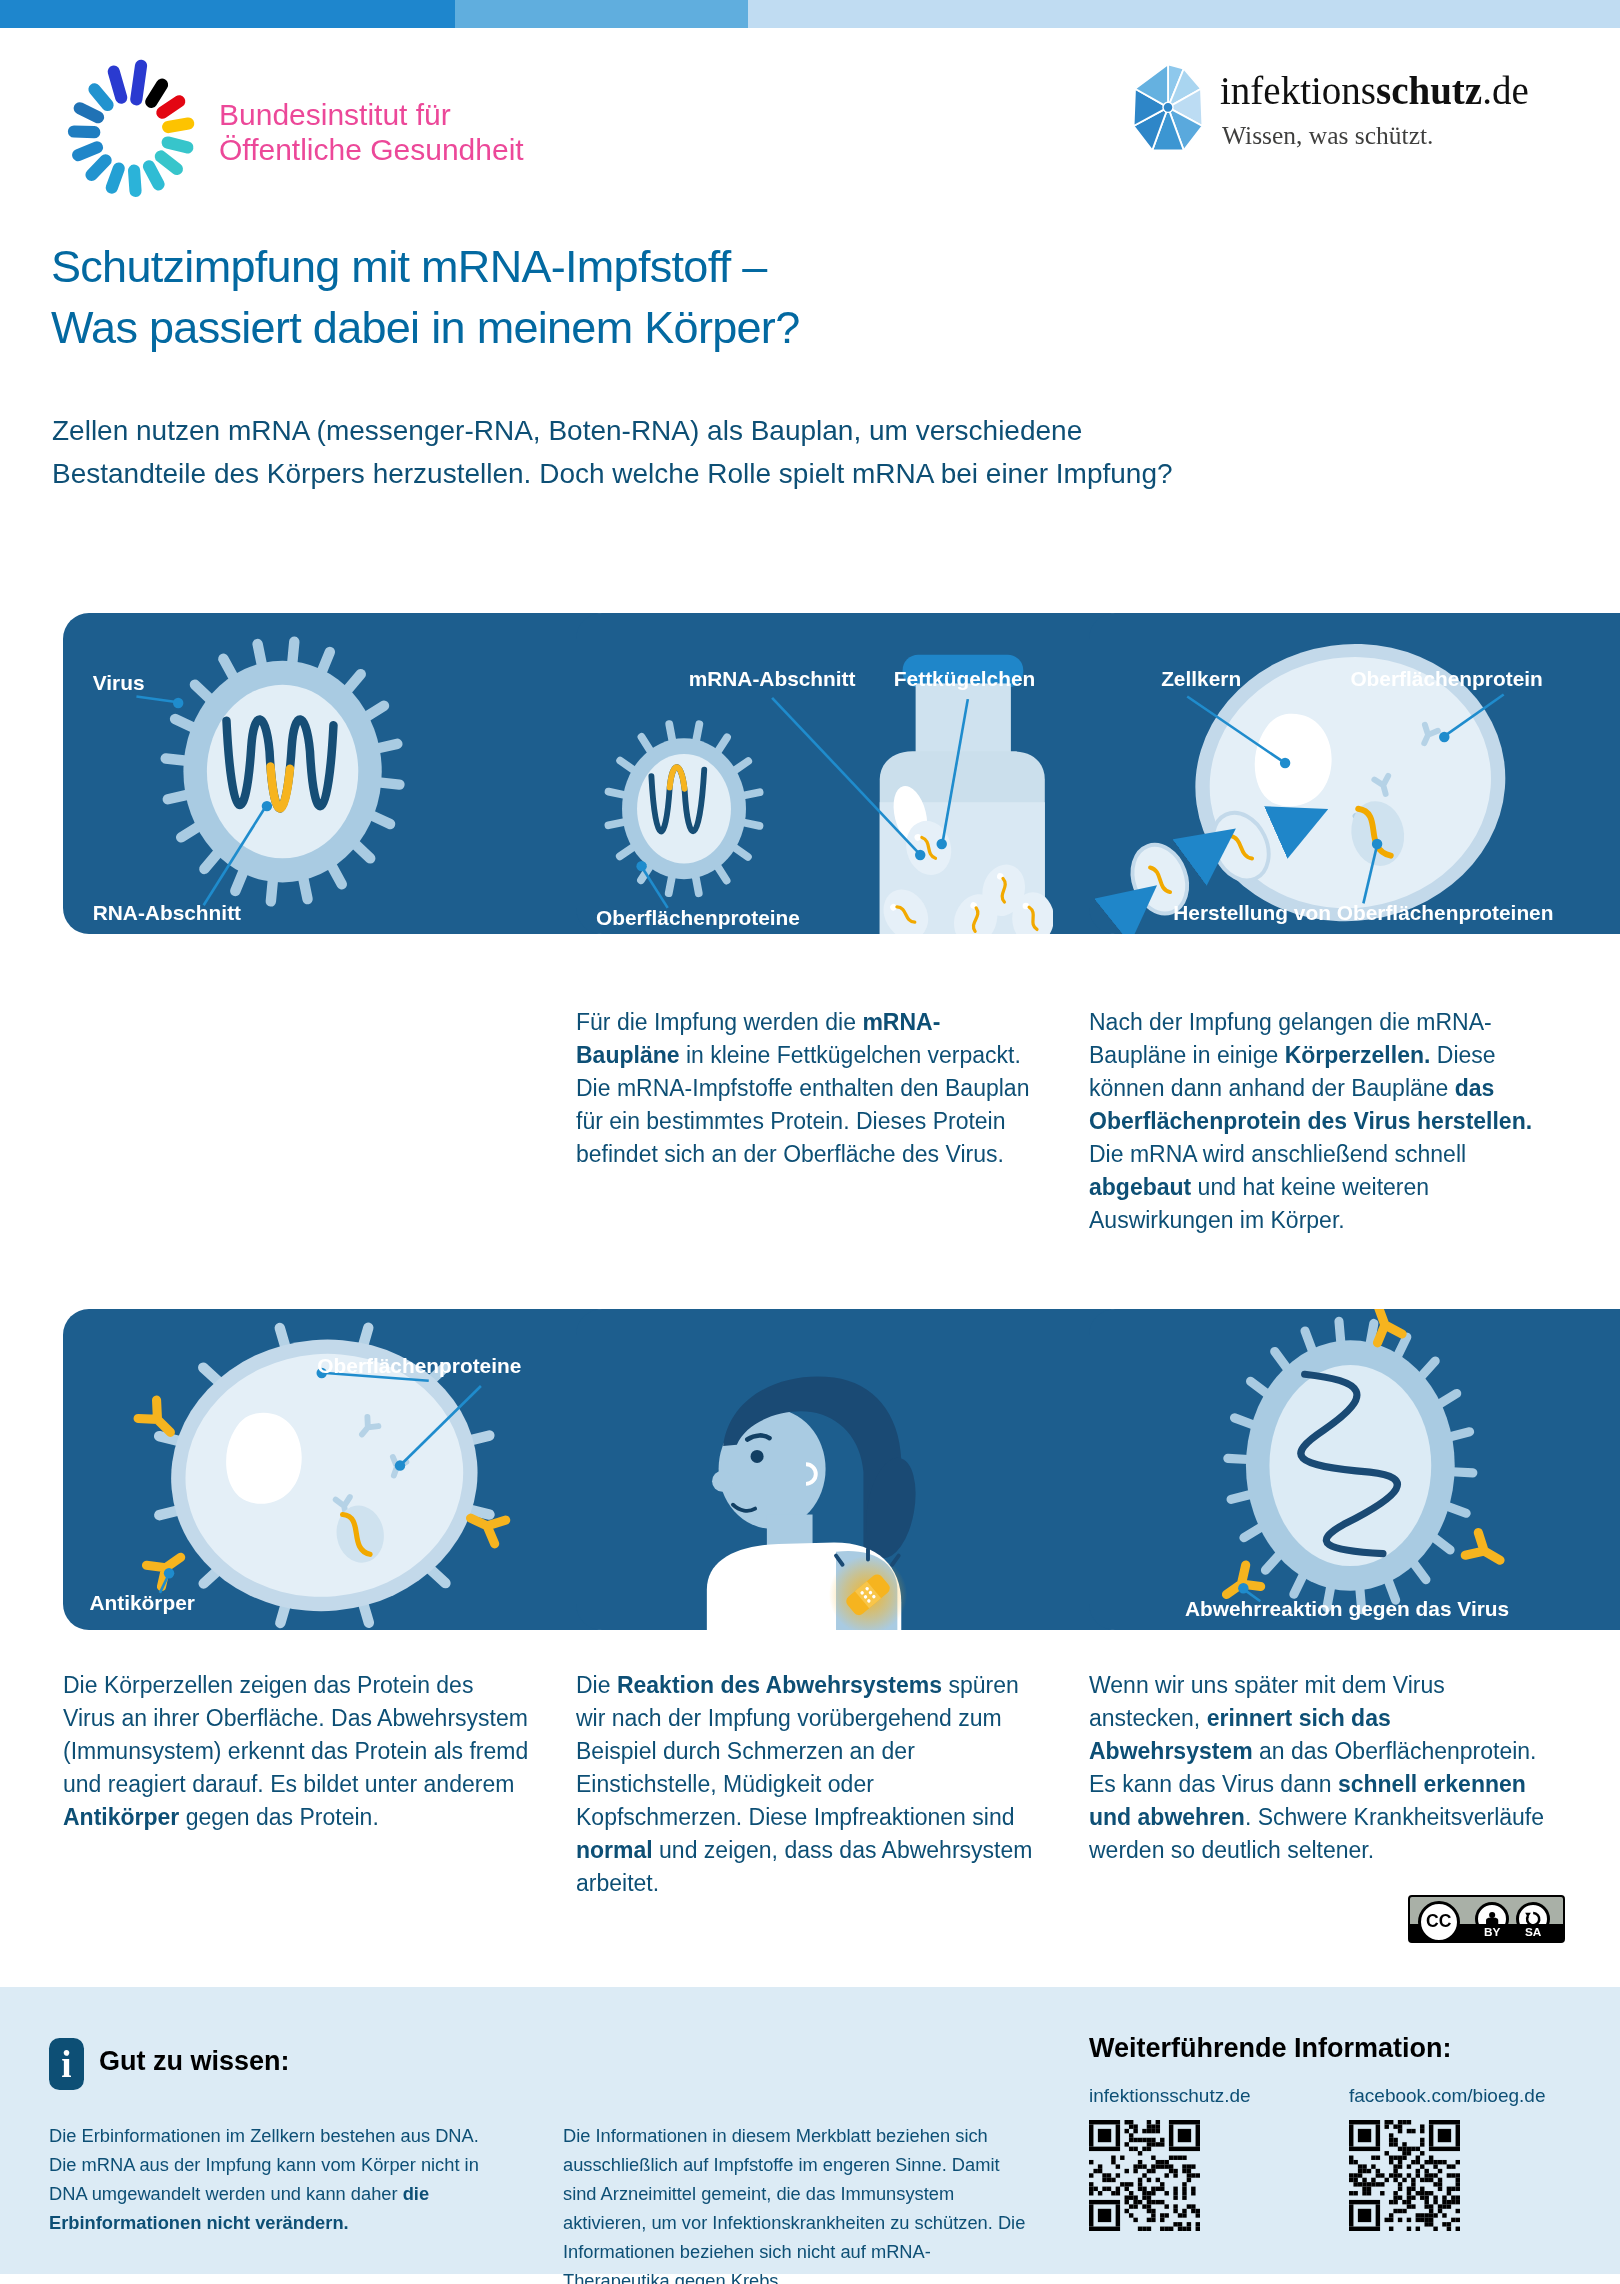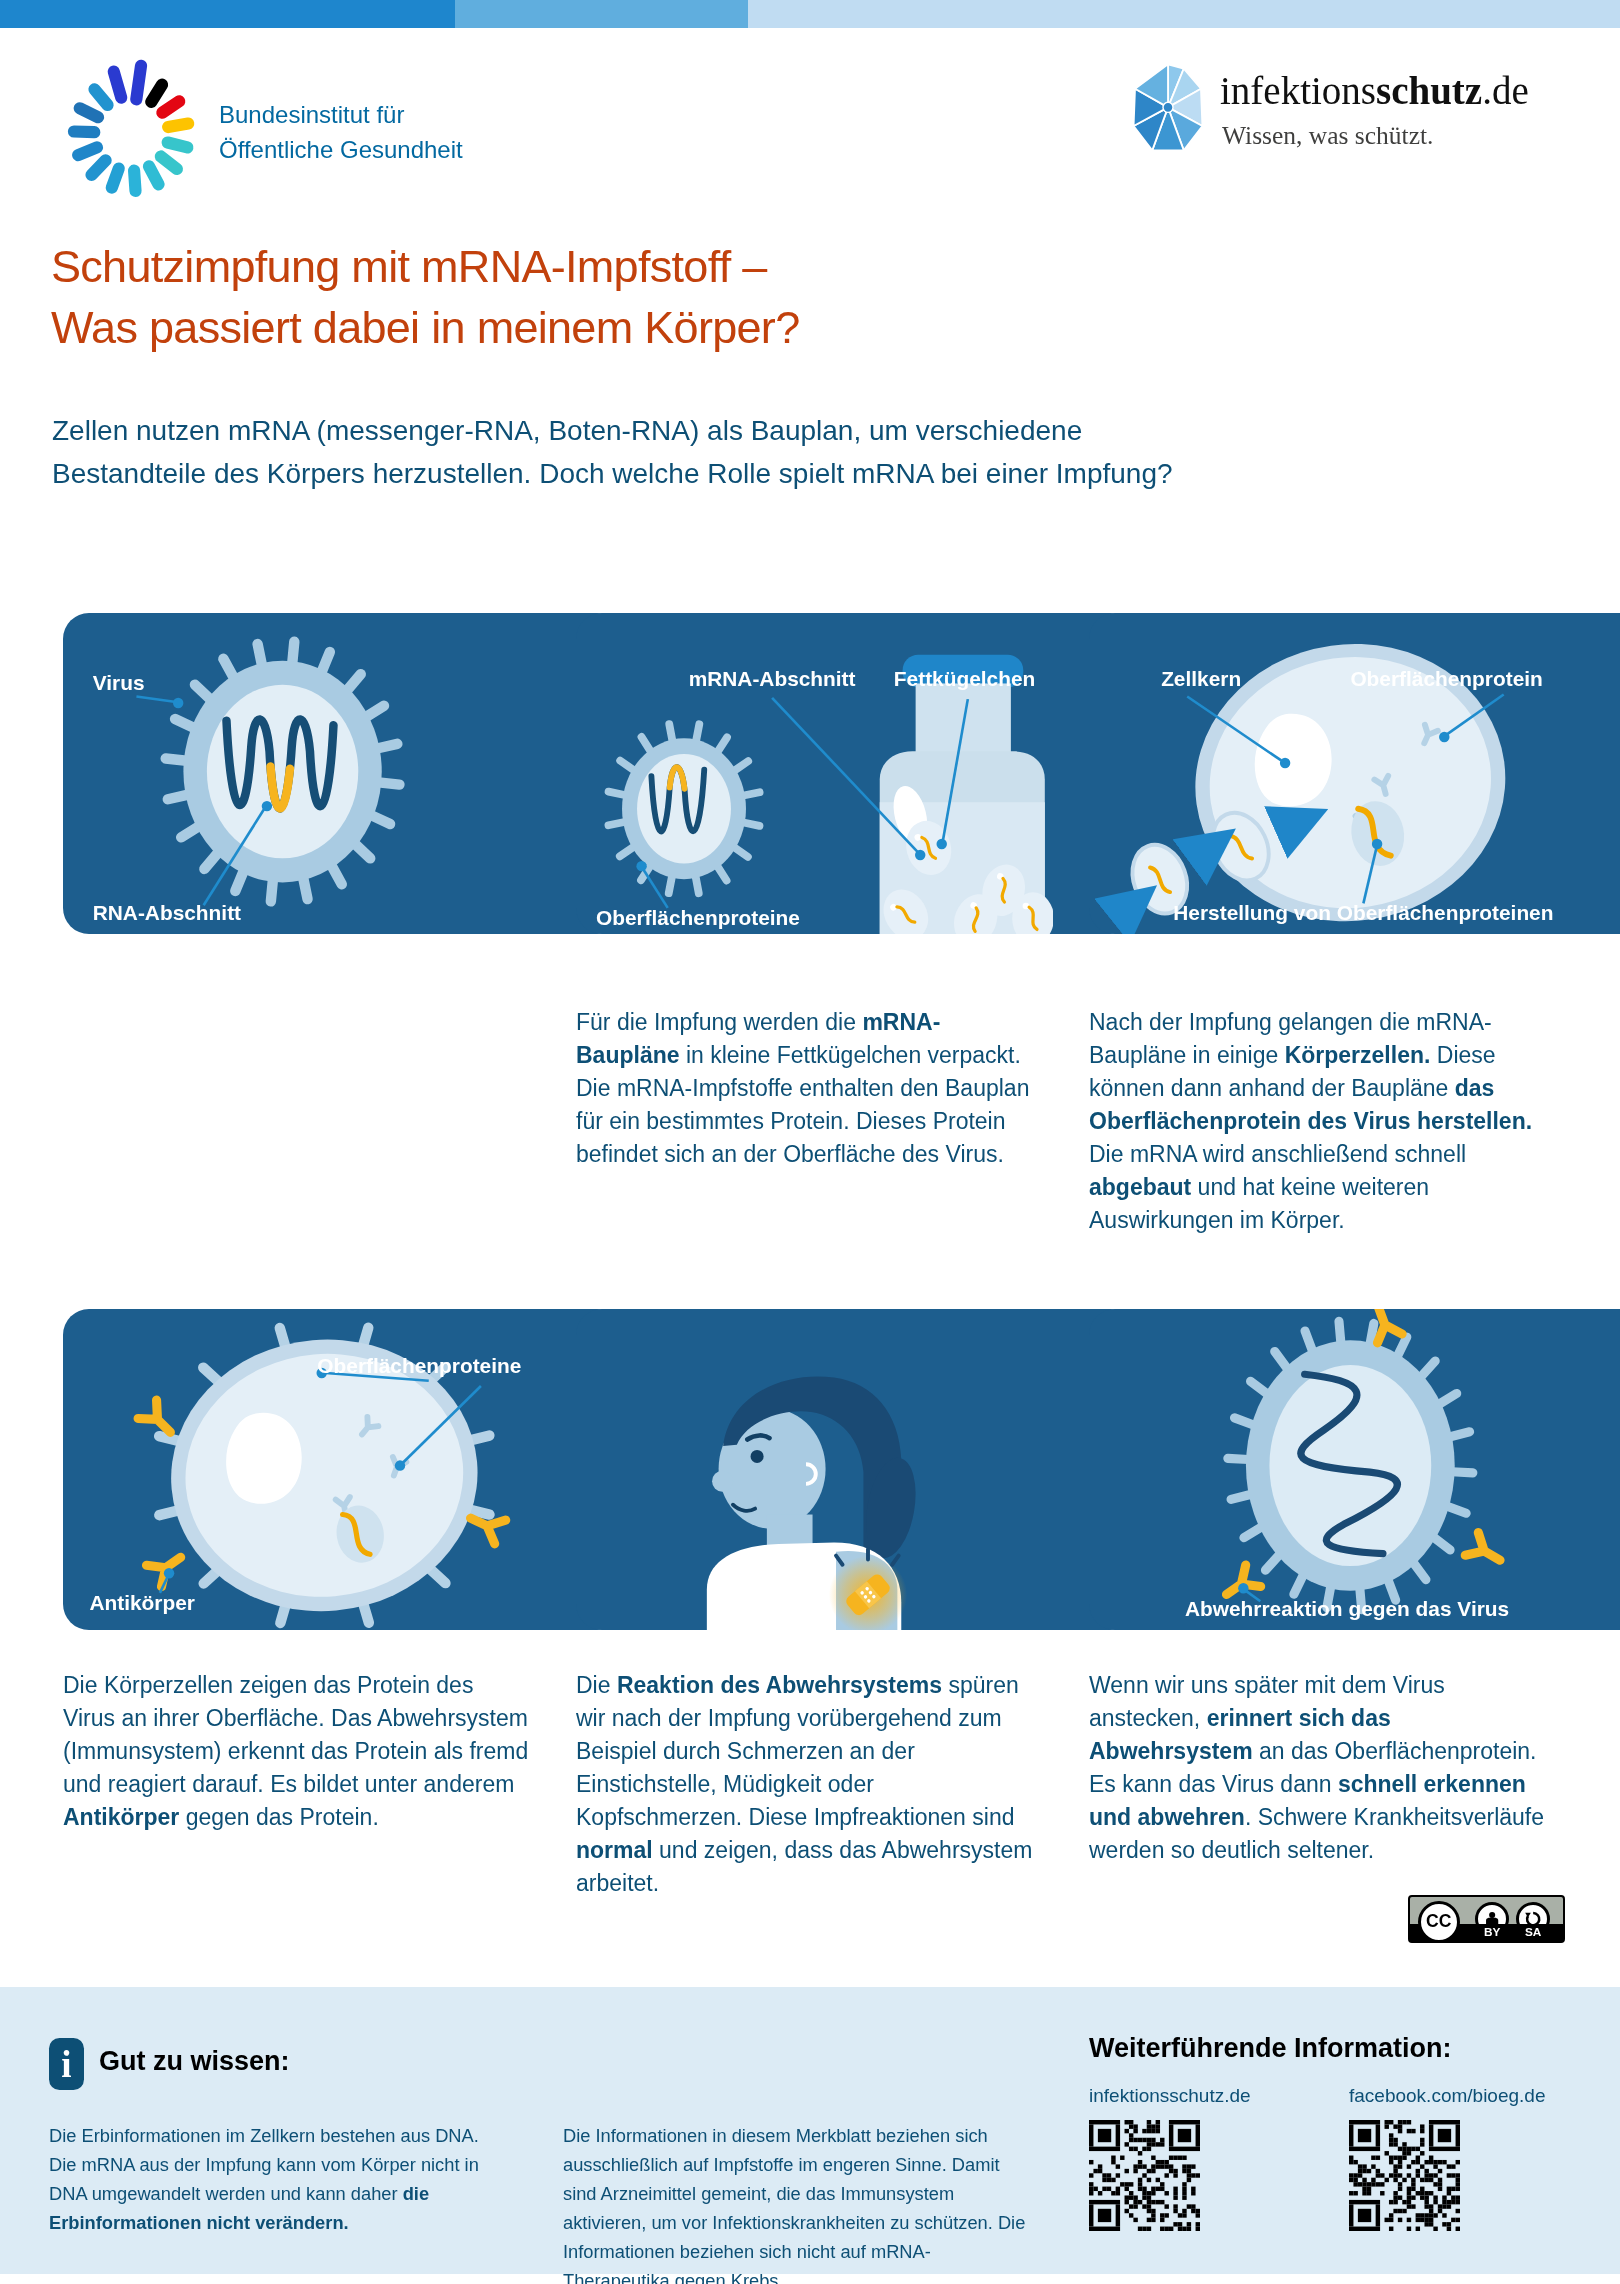--- a/index.html
+++ b/index.html
@@ -7,26 +7,26 @@
         font-family:"Liberation Sans",sans-serif;overflow:hidden;}
   .abs{position:absolute;}
 
   
   .topbar{left:0;top:0;width:1620px;height:28px;display:flex;}
   .topbar .s1{width:455px;background:#1e86cd;}
   .topbar .s2{width:293px;background:#60aede;}
   .topbar .s3{flex:1;background:#c0dcf2;}
 
   
-  .institute-name{font-size:24px;line-height:35px;color:#0369a1;}
+  .institute-name{font-size:30px;line-height:35px;color:#ec4899;}
   .brand-line{font-family:"Liberation Serif",serif;font-size:39px;color:#101010;white-space:nowrap;}
   .brand-line b{font-weight:700;}
   .tagline{font-family:"Liberation Serif",serif;font-size:25.5px;color:#3f3f3e;}
 
-  .title{font-size:45px;line-height:61px;color:#c2410c;letter-spacing:-0.7px;}
+  .title{font-size:45px;line-height:61px;color:#0369a1;letter-spacing:-0.7px;}
   .intro{font-size:28px;line-height:43px;color:#0d4f75;}
 
   
   .panel{width:560px;height:321px;background:#1d5e8e;border-radius:26px;overflow:hidden;}
   .panel svg{position:absolute;left:0;top:0;}
   .panel text{font-family:"Liberation Sans",sans-serif;font-size:32px;font-weight:700;fill:#ffffff;}
 
   .caption{width:467px;font-size:23px;line-height:33px;color:#0d4f75;margin:0;}
   .caption b{font-weight:700;}
 

